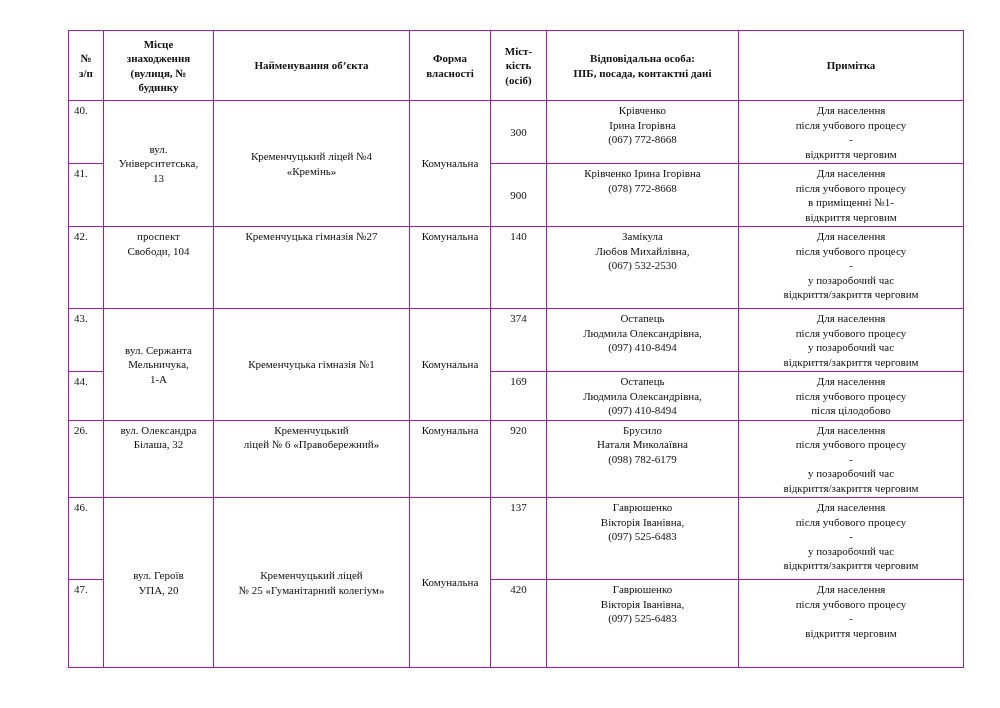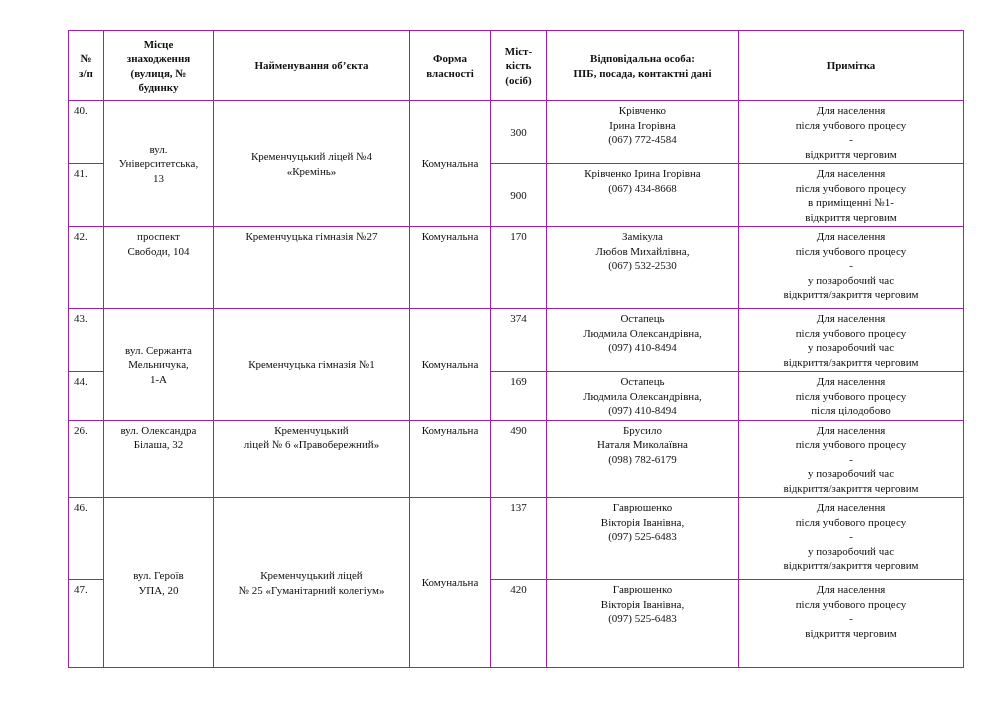--- a/index.html
+++ b/index.html
@@ -94,43 +94,43 @@
         <td class="num-cell">40.</td>
         <td class="vmid" rowspan="2">вул.
 Університетська,
 13</td>
         <td class="vmid" rowspan="2">Кременчуцький ліцей №4
 «Кремінь»</td>
         <td class="vmid" rowspan="2">Комунальна</td>
         <td class="vmid">300</td>
         <td>Крівченко
 Ірина Ігорівна
-(067) 772-4584</td>
+(067) 772-8668</td>
         <td>Для населення
 після учбового процесу
 -
 відкриття черговим</td>
       </tr>
       <tr class="tr-41">
         <td class="num-cell">41.</td>
         <td class="vmid">900</td>
         <td>Крівченко Ірина Ігорівна
-(067) 434-8668</td>
+(078) 772-8668</td>
         <td>Для населення
 після учбового процесу
 в приміщенні №1-
 відкриття черговим</td>
       </tr>
       <tr class="tr-42">
         <td class="num-cell">42.</td>
         <td>проспект
 Свободи, 104</td>
         <td>Кременчуцька гімназія №27</td>
         <td>Комунальна</td>
-        <td>170</td>
+        <td>140</td>
         <td>Замікула
 Любов Михайлівна,
 (067) 532-2530</td>
         <td>Для населення
 після учбового процесу
 -
 у позаробочий час
 відкриття/закриття черговим</td>
       </tr>
       <tr class="tr-43">
@@ -159,21 +159,21 @@
 після учбового процесу
 після цілодобово</td>
       </tr>
       <tr class="tr-45">
         <td class="num-cell">26.</td>
         <td>вул. Олександра
 Білаша, 32</td>
         <td>Кременчуцький
 ліцей № 6 «Правобережний»</td>
         <td>Комунальна</td>
-        <td>490</td>
+        <td>920</td>
         <td>Брусило
 Наталя Миколаївна
 (098) 782-6179</td>
         <td>Для населення
 після учбового процесу
 -
 у позаробочий час
 відкриття/закриття черговим</td>
       </tr>
       <tr class="tr-46">

